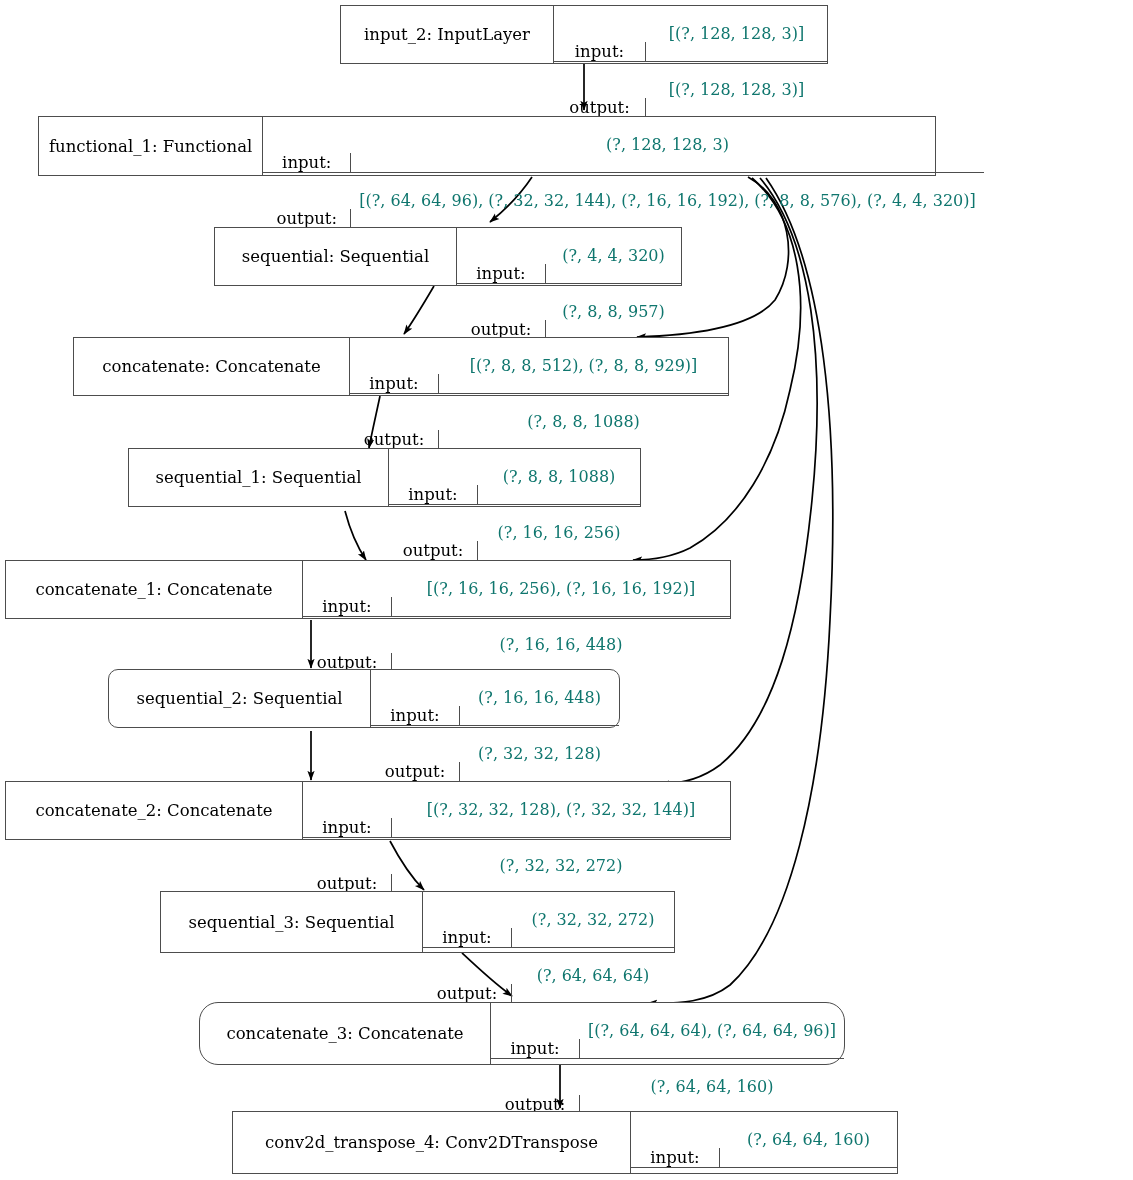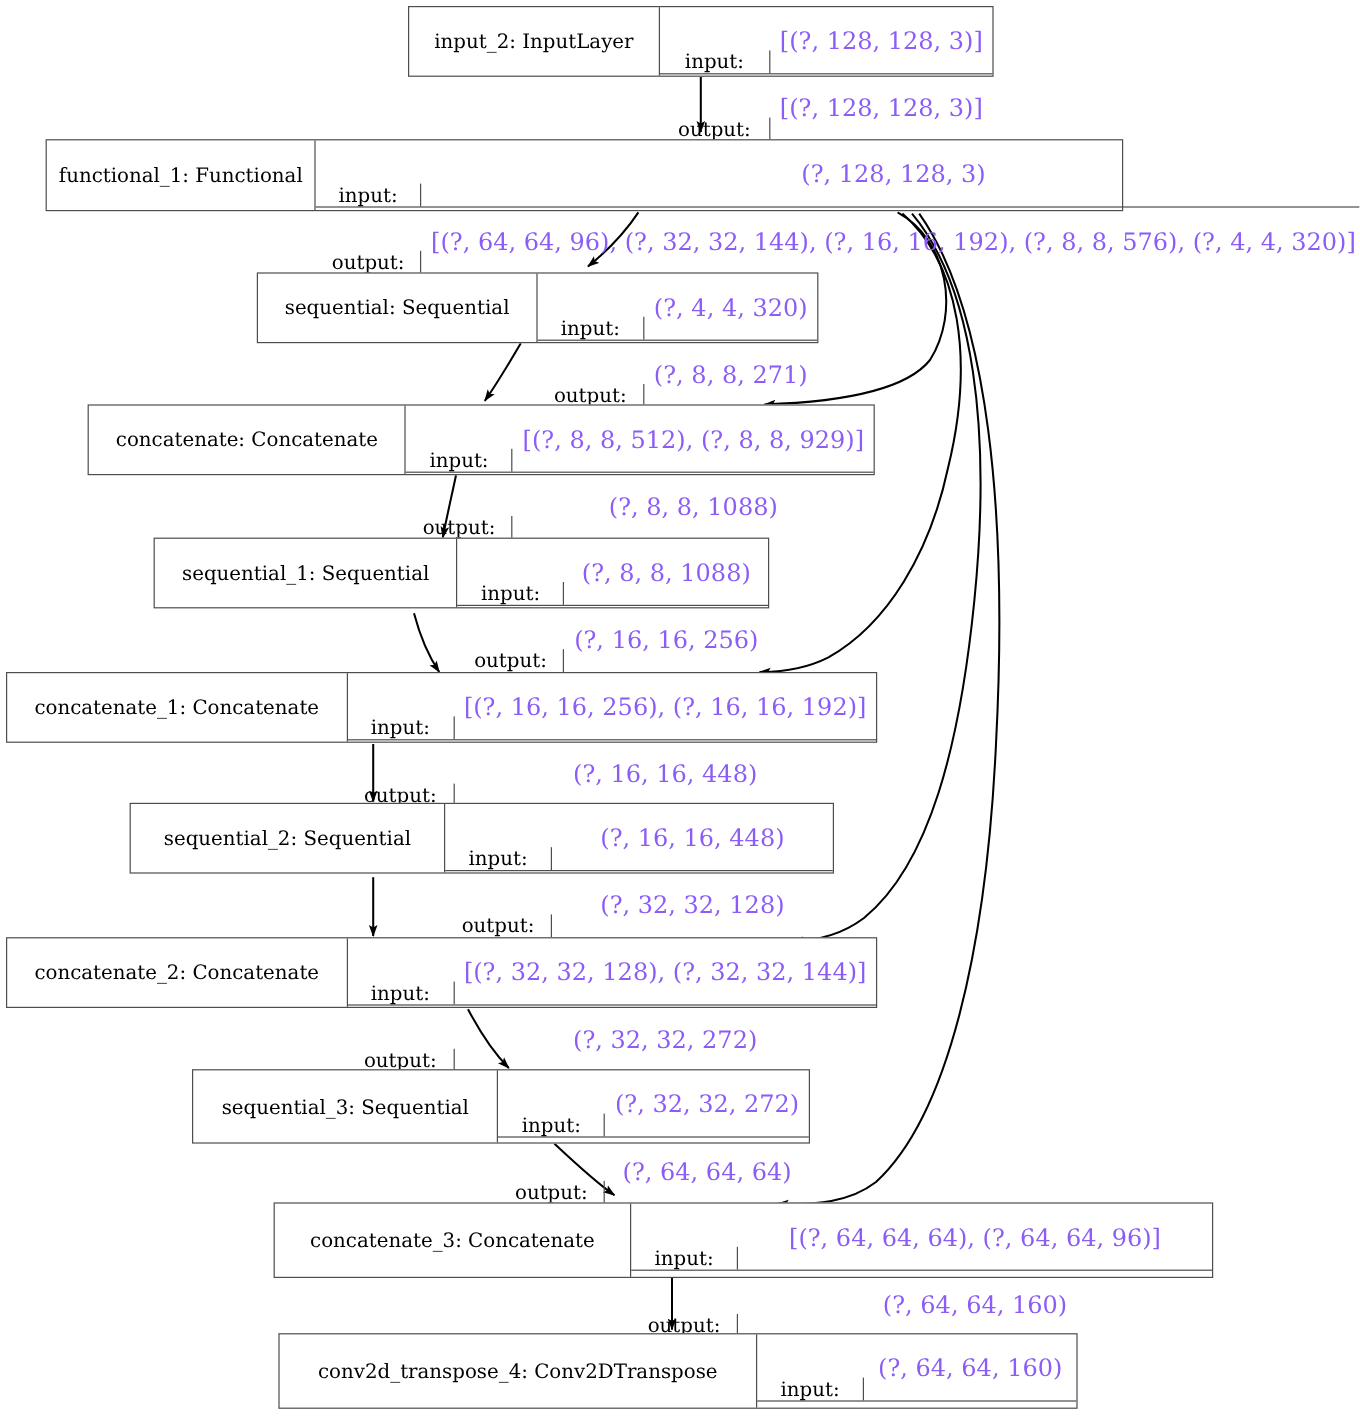--- a/index.html
+++ b/index.html
@@ -70,22 +70,22 @@
     border-right: 1.6px solid #4d4d4d;
     margin-top: 36px;
   }
   .io-val {
     display: flex;
     align-items: center;
     justify-content: center;
     box-sizing: border-box;
     padding: 0 8px;
     flex: 1 1 auto;
-    font-size: 20px;
-    color: #8b5cf6;
+    font-size: 16px;
+    color: #0f766e;
     white-space: nowrap;
   }
 </style>
 </head>
 <body>
 
 <div id="canvas">
 
   <svg id="edges" viewBox="0 0 1133 1180" xmlns="http://www.w3.org/2000/svg">
     <defs>
@@ -153,21 +153,21 @@
 
   <div class="node" style="left:214px; top:227px; width:468px; height:59px;">
     <div class="node-name" style="width:242px;">sequential: Sequential</div>
     <div class="io-block">
       <div class="io-row top">
         <div class="io-label" style="width:89px;">input:</div>
         <div class="io-val">(?, 4, 4, 320)</div>
       </div>
       <div class="io-row">
         <div class="io-label" style="width:89px;">output:</div>
-        <div class="io-val">(?, 8, 8, 271)</div>
+        <div class="io-val">(?, 8, 8, 957)</div>
       </div>
     </div>
   </div>
 
   <div class="node" style="left:73px; top:337px; width:656px; height:59px;">
     <div class="node-name" style="width:276px;">concatenate: Concatenate</div>
     <div class="io-block">
       <div class="io-row top">
         <div class="io-label" style="width:89px;">input:</div>
         <div class="io-val">[(?, 8, 8, 512), (?, 8, 8, 929)]</div>
@@ -200,21 +200,21 @@
         <div class="io-label" style="width:89px;">input:</div>
         <div class="io-val">[(?, 16, 16, 256), (?, 16, 16, 192)]</div>
       </div>
       <div class="io-row">
         <div class="io-label" style="width:89px;">output:</div>
         <div class="io-val">(?, 16, 16, 448)</div>
       </div>
     </div>
   </div>
 
-  <div class="node" style="left:108px; top:669px; width:587px; height:59px;">
+  <div class="node" style="left:108px; top:669px; width:512px; height:59px;border-radius:10px;">
     <div class="node-name" style="width:262px;">sequential_2: Sequential</div>
     <div class="io-block">
       <div class="io-row top">
         <div class="io-label" style="width:89px;">input:</div>
         <div class="io-val">(?, 16, 16, 448)</div>
       </div>
       <div class="io-row">
         <div class="io-label" style="width:89px;">output:</div>
         <div class="io-val">(?, 32, 32, 128)</div>
       </div>
@@ -242,21 +242,21 @@
         <div class="io-label" style="width:89px;">input:</div>
         <div class="io-val">(?, 32, 32, 272)</div>
       </div>
       <div class="io-row">
         <div class="io-label" style="width:89px;">output:</div>
         <div class="io-val">(?, 64, 64, 64)</div>
       </div>
     </div>
   </div>
 
-  <div class="node" style="left:228px; top:1002px; width:783px; height:63px;">
+  <div class="node" style="left:199px; top:1002px; width:646px; height:63px;border-radius:19px;">
     <div class="node-name" style="width:297px;">concatenate_3: Concatenate</div>
     <div class="io-block">
       <div class="io-row top">
         <div class="io-label" style="width:89px;">input:</div>
         <div class="io-val">[(?, 64, 64, 64), (?, 64, 64, 96)]</div>
       </div>
       <div class="io-row">
         <div class="io-label" style="width:89px;">output:</div>
         <div class="io-val">(?, 64, 64, 160)</div>
       </div>

